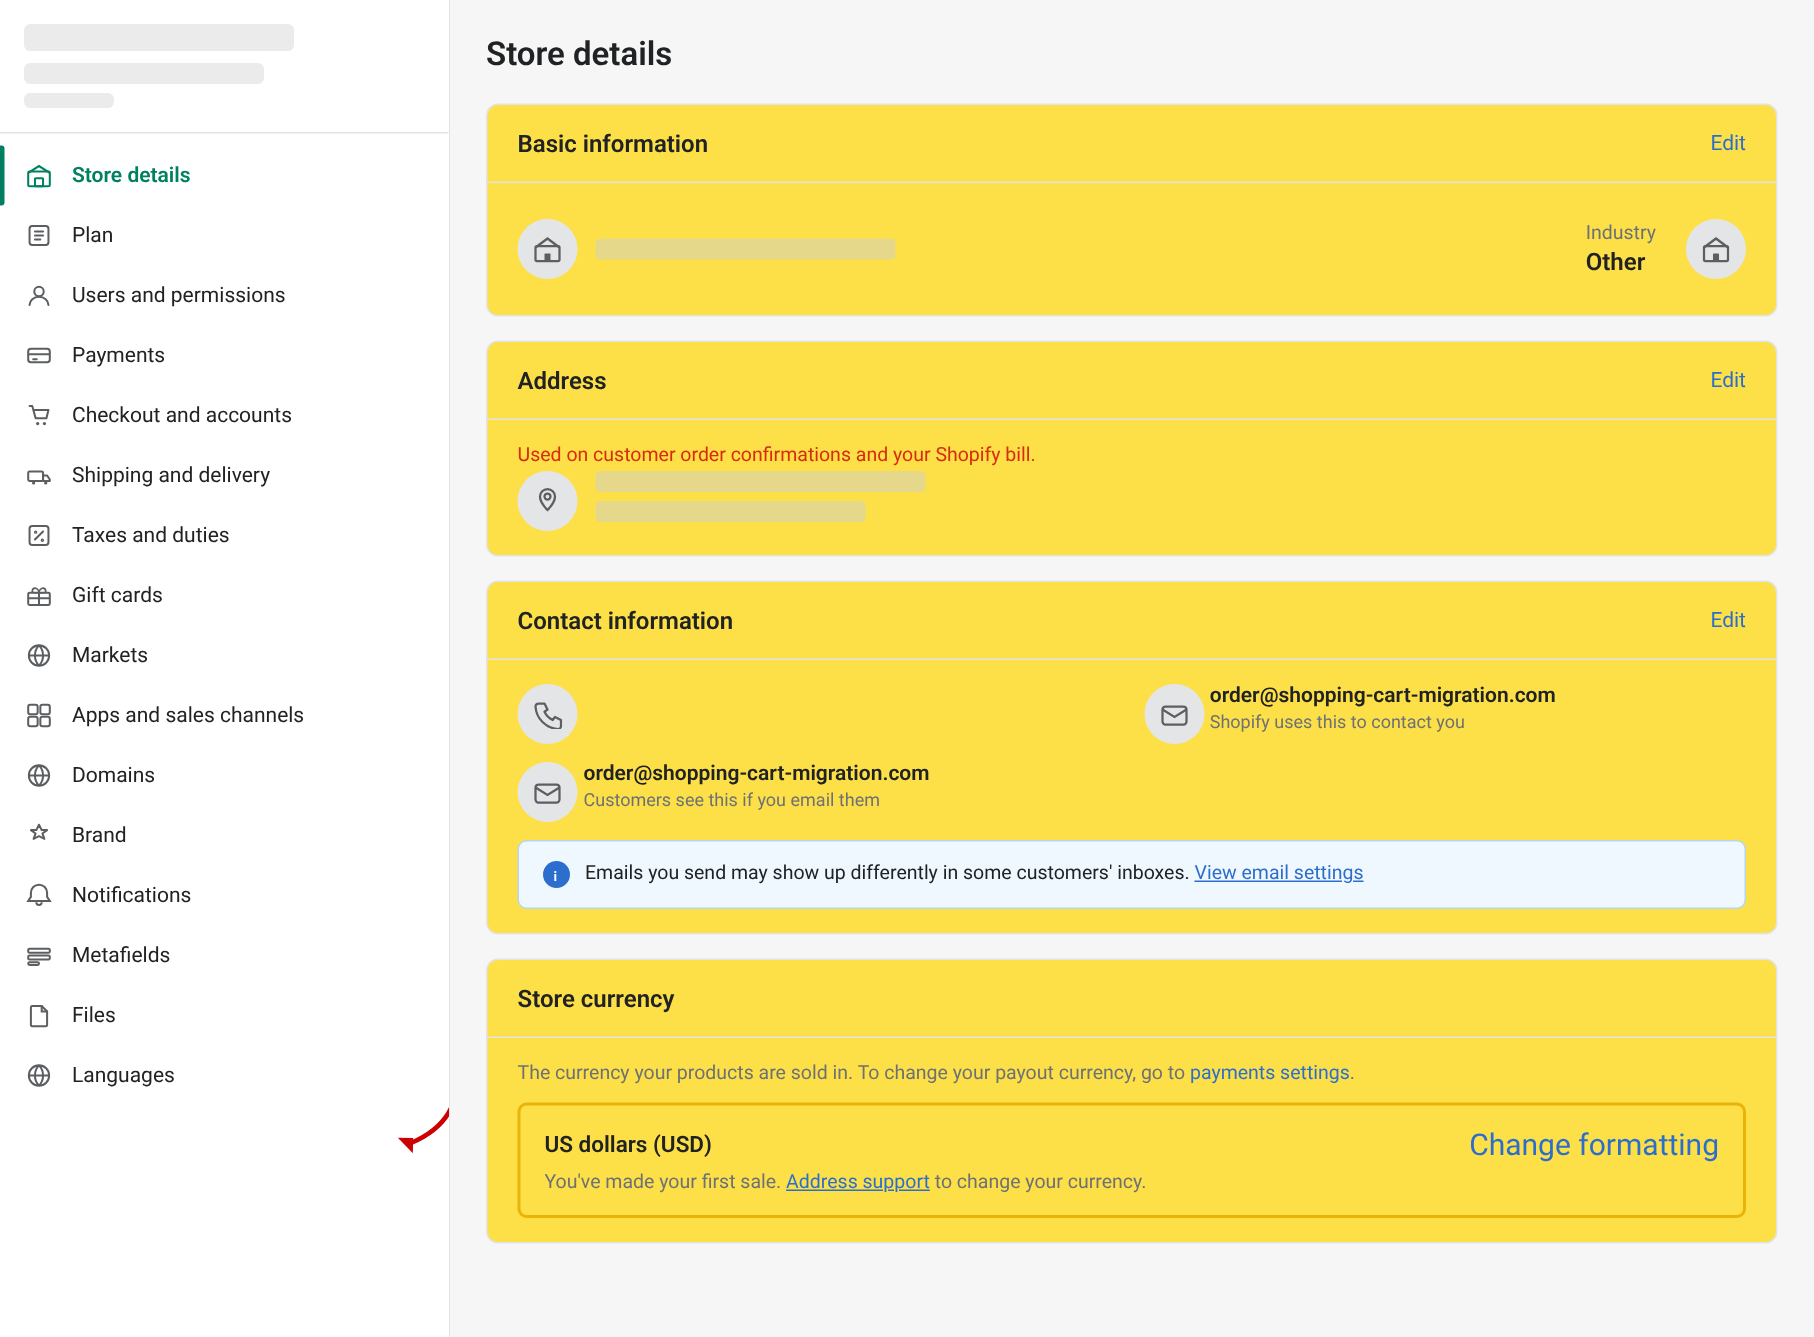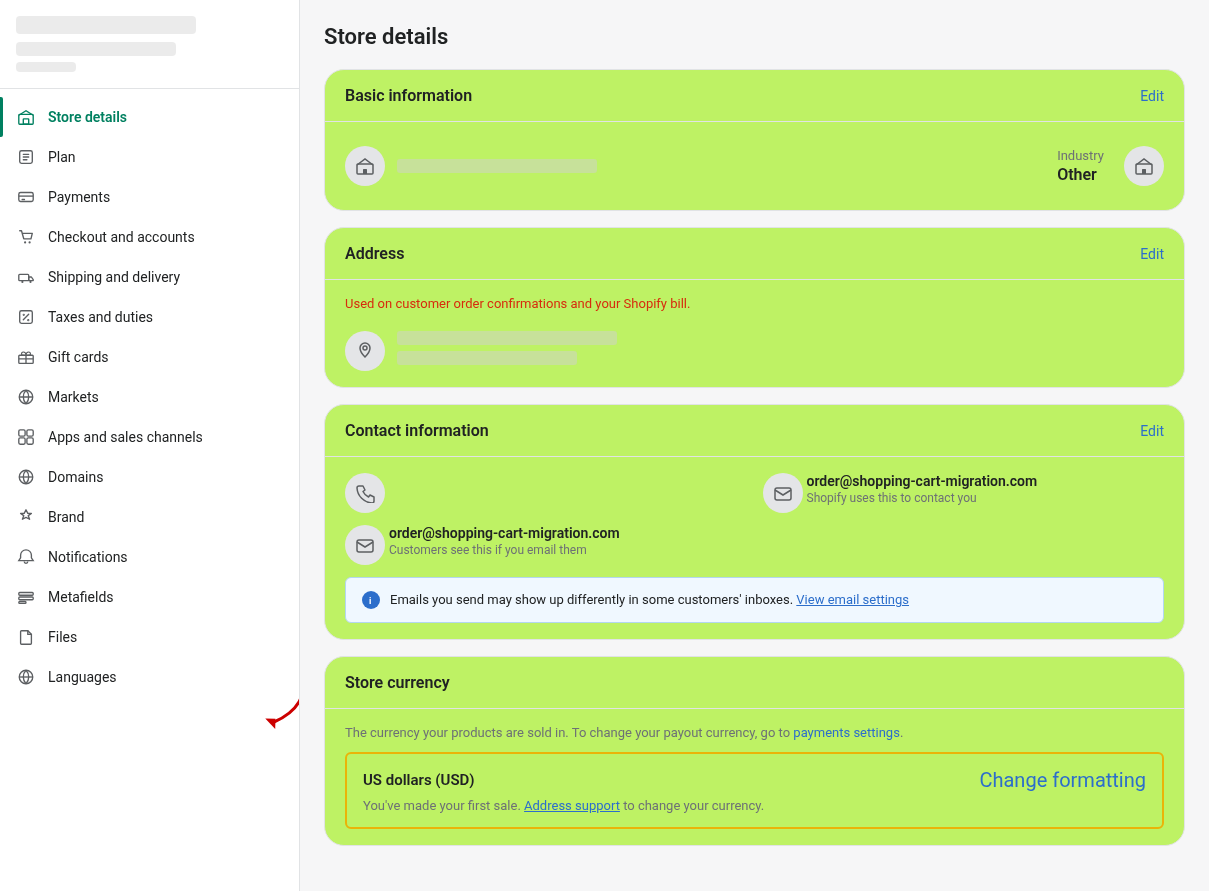--- a/index.html
+++ b/index.html
@@ -17,41 +17,41 @@
     .nav-item.active { color: #008060; font-weight: 600; }
     .nav-item.active::before { content: ''; position: absolute; left: 0; top: 0; bottom: 0; width: 3px; background: #008060; border-radius: 0 2px 2px 0; }
     .nav-icon { width: 20px; height: 20px; margin-right: 12px; flex-shrink: 0; display: flex; align-items: center; justify-content: center; }
     .nav-icon svg { width: 18px; height: 18px; }
     .nav-label { font-size: 14px; }
 
     
     .main { flex: 1; overflow-y: auto; padding: 24px; background: #f6f6f7; }
     .page-title { font-size: 22px; font-weight: 600; color: #202223; margin-bottom: 20px; }
 
-    .card { background: #bef264; border: 1px solid #e1e3e5; border-radius: 20px; margin-bottom: 16px; }
+    .card { background: #fde047; border: 1px solid #e1e3e5; border-radius: 8px; margin-bottom: 16px; }
     .card-header { display: flex; align-items: center; justify-content: space-between; padding: 16px 20px; border-bottom: 1px solid #e1e3e5; }
     .card-title { font-size: 16px; font-weight: 600; color: #202223; }
     .edit-link { color: #2c6ecb; font-size: 14px; cursor: pointer; text-decoration: none; }
     .card-body { padding: 16px 20px; }
 
     
     .info-row { display: flex; align-items: center; gap: 12px; padding: 8px 0; }
     .icon-circle { width: 40px; height: 40px; border-radius: 50%; background: #e4e5e7; display: flex; align-items: center; justify-content: center; flex-shrink: 0; }
     .icon-circle svg { width: 20px; height: 20px; color: #5c5f62; }
     .blur-text { background: #d0d0d0; border-radius: 3px; height: 14px; opacity: 0.5; }
     .blur-text.w200 { width: 200px; }
     .blur-text.w220 { width: 220px; }
     .blur-text.w180 { width: 180px; }
 
     .industry-group { margin-left: auto; padding-right: 8px; }
     .industry-label { font-size: 13px; color: #6d7175; }
     .industry-value { font-size: 16px; font-weight: 600; color: #202223; margin-top: 2px; }
 
     
-    .address-subtitle { font-size: 13px; color: #d72c0d; margin-bottom: 20px; }
+    .address-subtitle { font-size: 13px; color: #d72c0d; margin-bottom: 3px; }
     .address-row { display: flex; align-items: flex-start; gap: 12px; }
     .address-lines { display: flex; flex-direction: column; gap: 6px; }
 
     
     .contact-grid { display: grid; grid-template-columns: 1fr 1fr; gap: 16px; margin-bottom: 12px; }
     .contact-item { display: flex; align-items: flex-start; gap: 4px; }
     .contact-text { display: flex; flex-direction: column; }
     .contact-email { font-size: 14px; font-weight: 600; color: #202223; }
     .contact-sub { font-size: 12px; color: #6d7175; margin-top: 2px; }
     .contact-phone { font-size: 14px; color: #6d7175; }
@@ -107,20 +107,29 @@
     <a class="nav-item">
       <span class="nav-icon">
         <svg viewBox="0 0 20 20" fill="none" xmlns="http://www.w3.org/2000/svg">
           <rect x="3" y="3" width="14" height="14" rx="2" stroke="#5c5f62" stroke-width="1.5"></rect>
           <path d="M7 7h6M7 10h6M7 13h4" stroke="#5c5f62" stroke-width="1.5" stroke-linecap="round"></path>
         </svg>
       </span>
       <span class="nav-label">Plan</span>
     </a>
 
+    <a class="nav-item">
+      <span class="nav-icon">
+        <svg viewBox="0 0 20 20" fill="none" xmlns="http://www.w3.org/2000/svg">
+          <circle cx="10" cy="7" r="3.5" stroke="#5c5f62" stroke-width="1.5"></circle>
+          <path d="M3 17c0-3.314 3.134-6 7-6s7 2.686 7 6" stroke="#5c5f62" stroke-width="1.5" stroke-linecap="round"></path>
+        </svg>
+      </span>
+      <span class="nav-label">Users and permissions</span>
+    </a>
 
     <a class="nav-item">
       <span class="nav-icon">
         <svg viewBox="0 0 20 20" fill="none" xmlns="http://www.w3.org/2000/svg">
           <rect x="2" y="5" width="16" height="10" rx="2" stroke="#5c5f62" stroke-width="1.5"></rect>
           <path d="M2 9h16" stroke="#5c5f62" stroke-width="1.5"></path>
           <rect x="5" y="12" width="4" height="1.5" rx="0.5" fill="#5c5f62"></rect>
         </svg>
       </span>
       <span class="nav-label">Payments</span>

